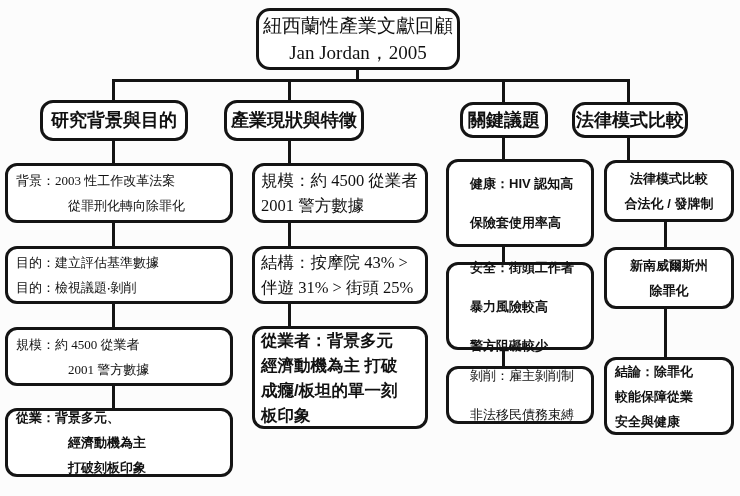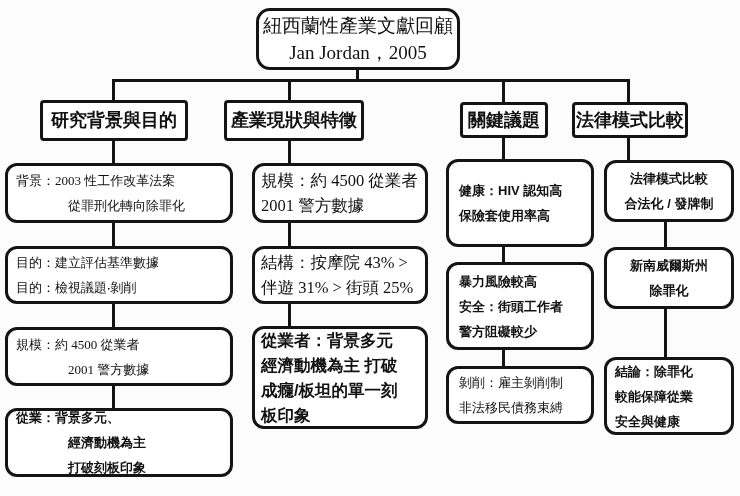--- a/index.html
+++ b/index.html
@@ -13,27 +13,27 @@
     position:absolute; box-sizing:border-box;
     background:#ffffff; border:3px solid #141414; border-radius:12px;
     display:flex; flex-direction:column; justify-content:center;
     padding:2px 8px;
   }
   .ln { line-height:25px; font-size:13px; white-space:nowrap; }
   .serif { font-family:"Liberation Serif", serif; }
   .sans  { font-family:"Liberation Sans", sans-serif; font-weight:700; }
   .center { text-align:center; }
   .indent { padding-left:52px; }
-  .hdr { align-items:center; justify-content:center; border-radius:4px; }
+  .hdr { align-items:center; justify-content:center; border-radius:13px; }
   .hdr .ln { font-size:18px; }
   .root { border-radius:14px; padding:2px 4px; }
   .root .ln { font-size:19px; line-height:27px; }
   .line { position:absolute; background:#141414; }
   .c2pad { padding:2px 6px; }
-  .c3pad { padding:2px 10px; }
+  .c3pad { padding:2px 21px;gap:14px; }
   .c2tight .ln { line-height:25px; font-size:16.5px; }
 </style>
 </head>
 <body>
 
 <div class="stage">
 
   <div class="line" style="left:356px;top:68px;width:3px;height:13px"></div>
   <div class="line" style="left:112px;top:79px;width:518px;height:3px"></div>
   <div class="line" style="left:112px;top:79px;width:3px;height:23px"></div>
@@ -107,22 +107,22 @@
     <div class="ln">經濟動機為主 打破</div>
     <div class="ln">成癮/板坦的單一刻</div>
     <div class="ln">板印象</div>
   </div>
 
   <div class="box sans c3pad" style="left:446px;top:159px;width:148px;height:88px">
     <div class="ln">健康：HIV 認知高</div>
     <div class="ln">保險套使用率高</div>
   </div>
   <div class="box sans c3pad" style="left:446px;top:262px;width:148px;height:88px">
+    <div class="ln">安全：街頭工作者</div>
     <div class="ln">暴力風險較高</div>
-    <div class="ln">安全：街頭工作者</div>
     <div class="ln">警方阻礙較少</div>
   </div>
   <div class="box serif c3pad" style="left:446px;top:366px;width:148px;height:58px">
     <div class="ln">剝削：雇主剝削制</div>
     <div class="ln">非法移民債務束縛</div>
   </div>
 
   <div class="box sans center" style="left:604px;top:160px;width:130px;height:62px">
     <div class="ln">法律模式比較</div>
     <div class="ln">合法化 / 發牌制</div>

